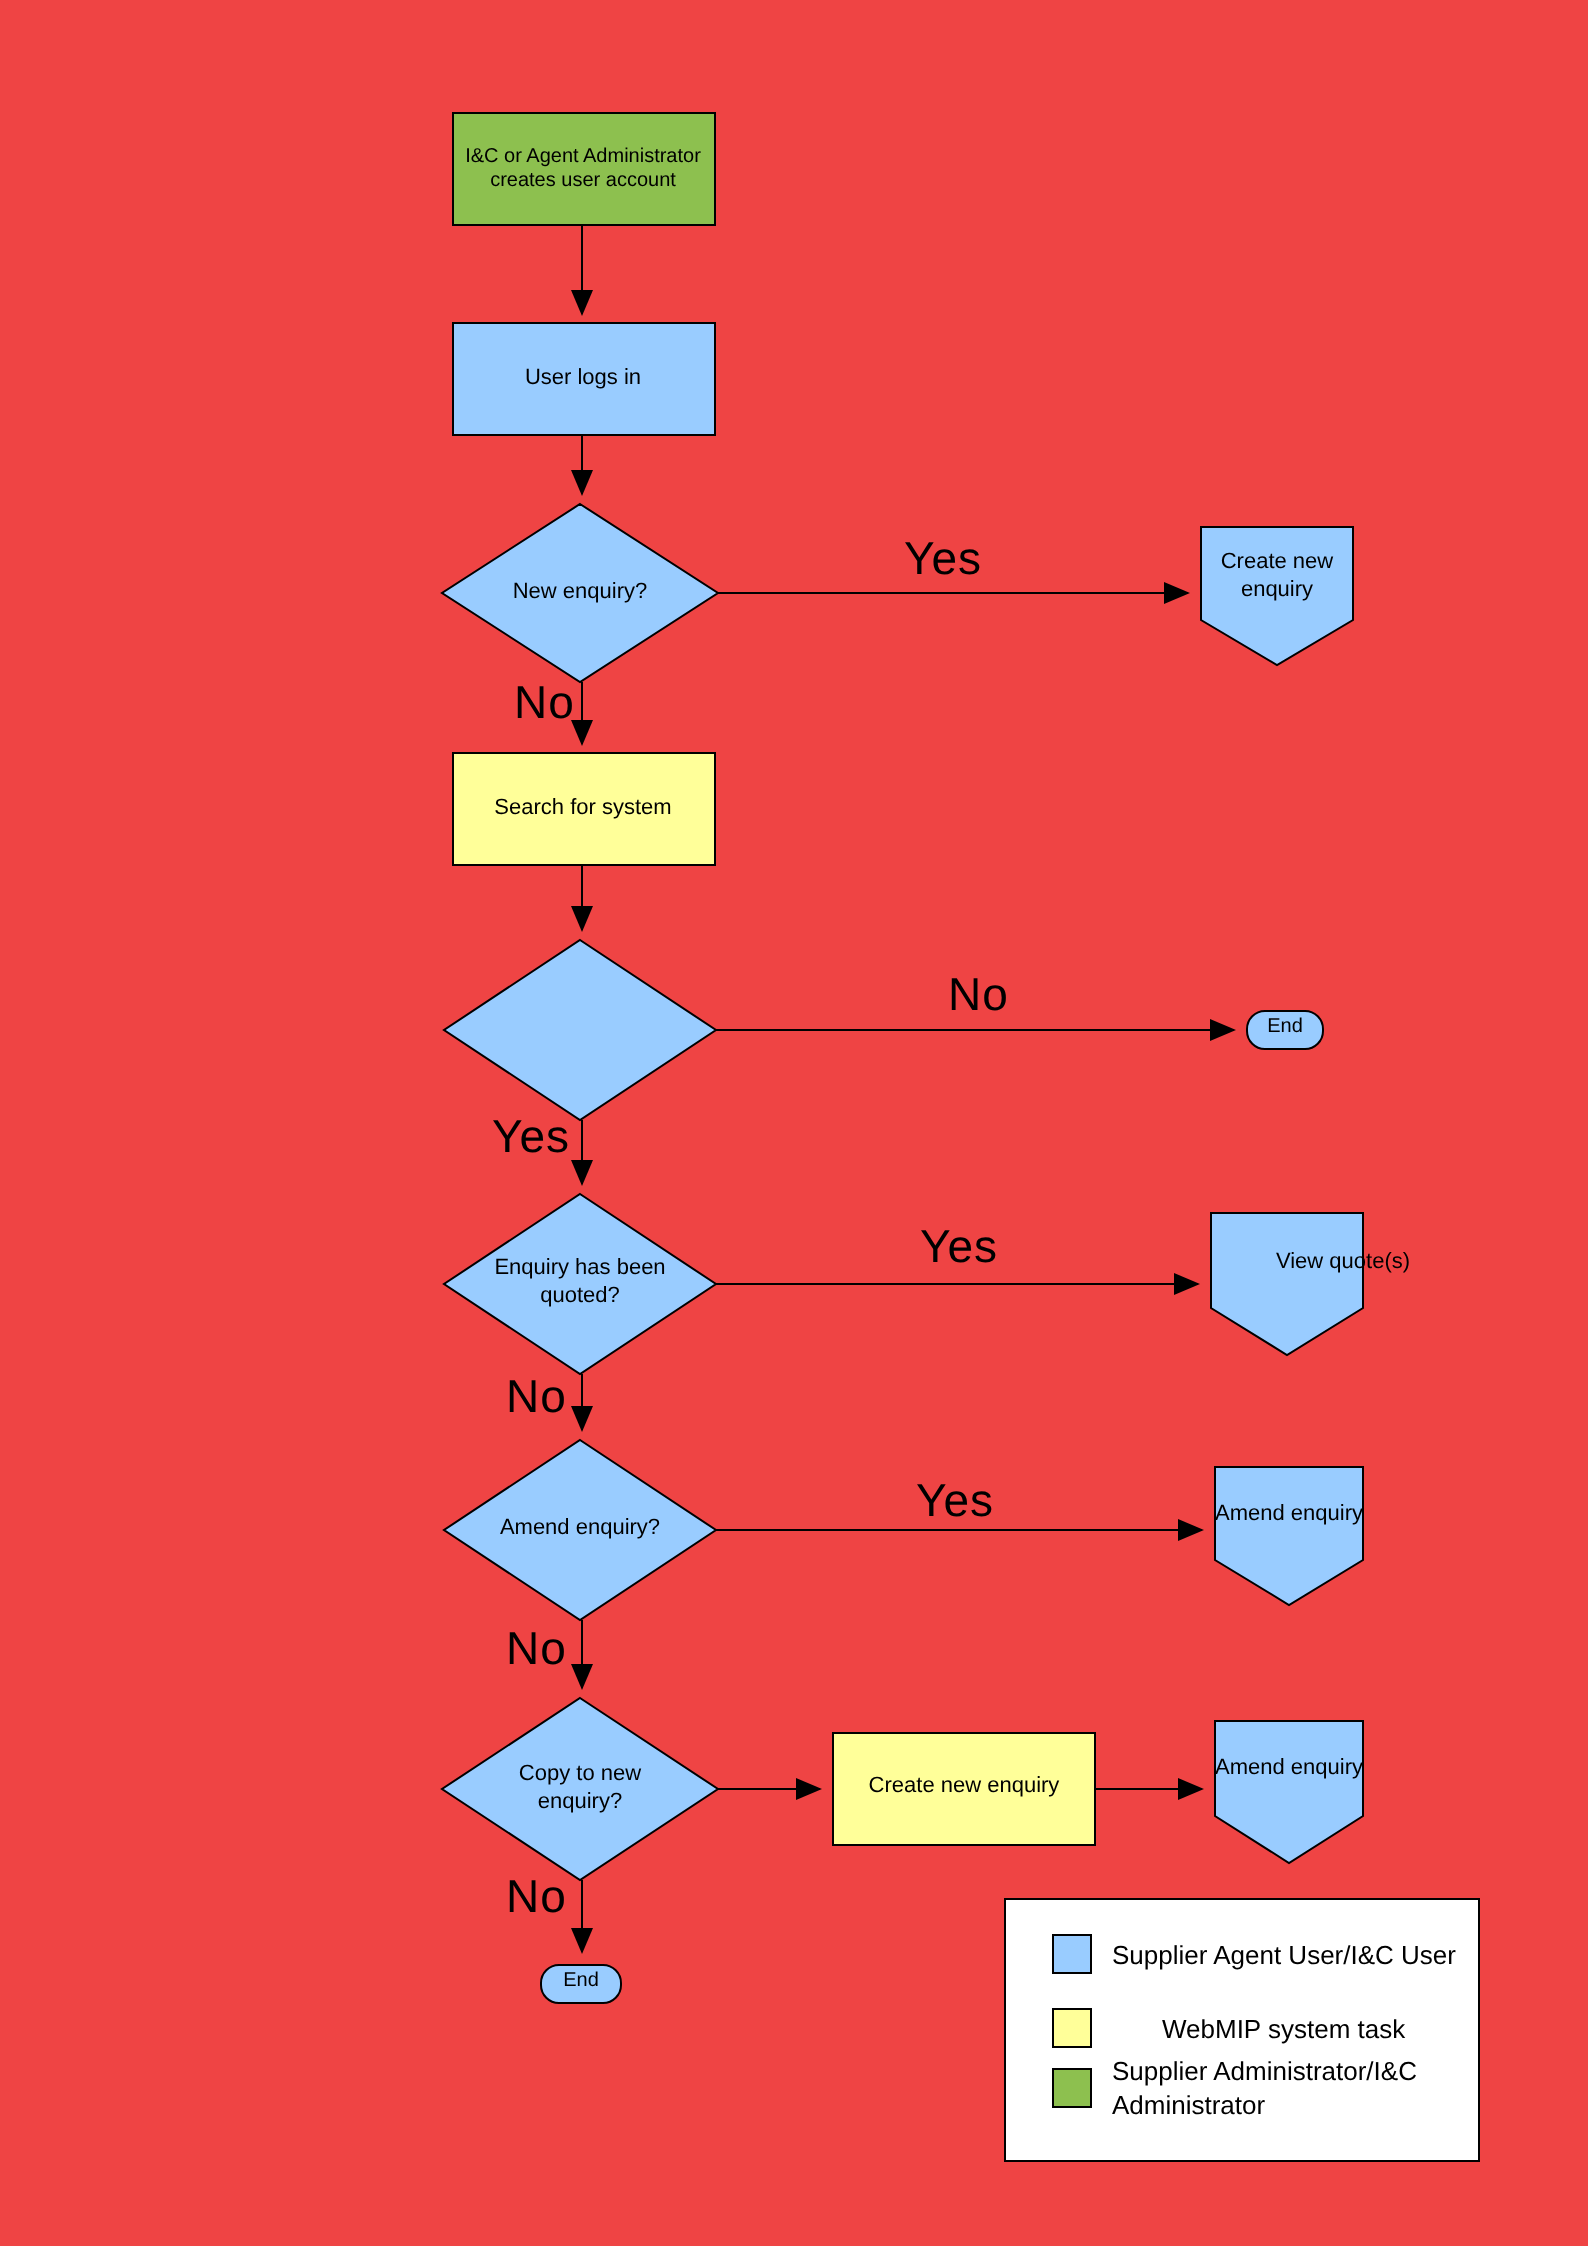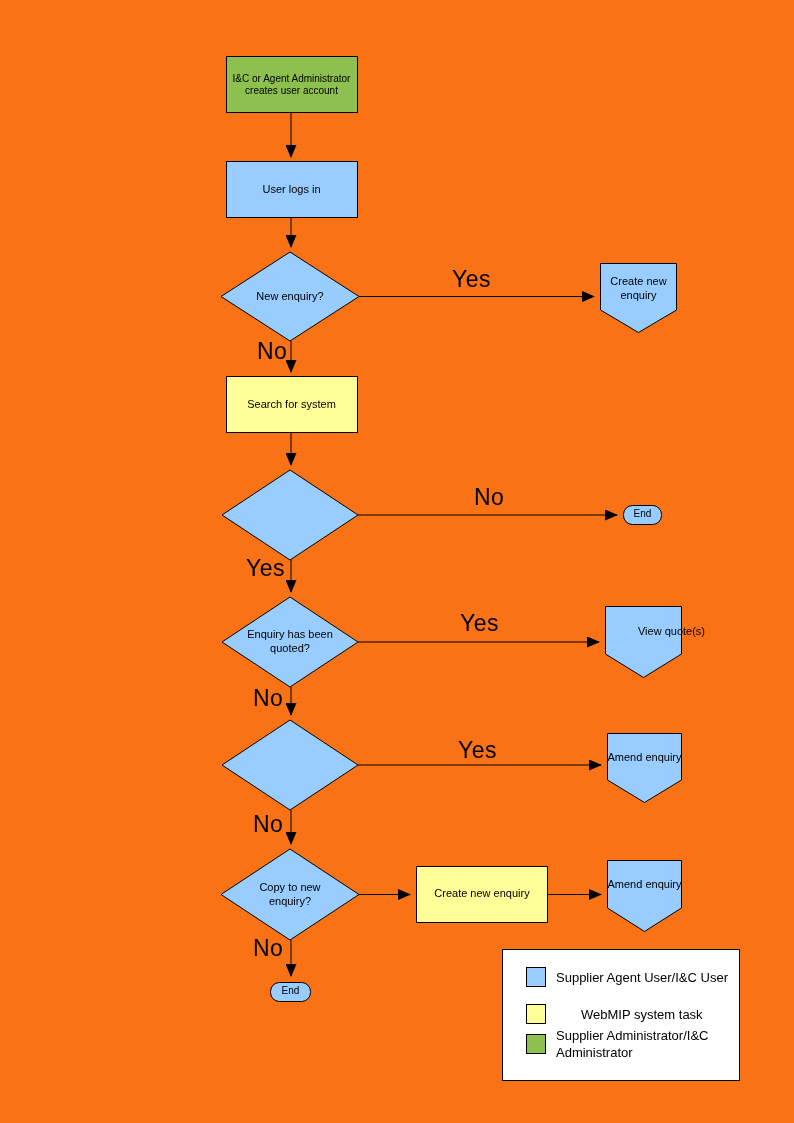--- a/index.html
+++ b/index.html
@@ -1,20 +1,20 @@
 <!DOCTYPE html>
 <html><head>
 <meta charset="utf-8">
 <style>
   html, body { margin: 0; padding: 0; background: #ffffff; }
   #page {
     position: relative;
     width: 794px;
     height: 1123px;
-    background: #f97316;
+    background: #ef4444;
     font-family: "Liberation Sans", sans-serif;
     color: #000000;
     overflow: hidden;
   }
   #canvas { position: absolute; left: 0; top: 0; }
   .nl {
     position: absolute;
     display: flex;
     align-items: center;
     justify-content: center;
@@ -105,20 +105,21 @@
   </svg>
 
   <div class="nl small" style="left:226px; top:57px; width:131px; height:56px;">I&amp;C or Agent Administrator creates user account</div>
   <div class="nl" style="left:226px; top:162px; width:131px; height:56px;">User logs in</div>
   <div class="nl" style="left:235px; top:252px; width:110px; height:89px;">New enquiry?</div>
   <div class="nl" style="left:600px; top:266px; width:77px; height:46px;">Create new enquiry</div>
   <div class="nl" style="left:226px; top:377px; width:131px; height:56px;">Search for system</div>
   <div class="nl small" style="left:623px; top:505px; width:39px; height:19px;">End</div>
   <div class="nl" style="left:230px; top:597px; width:120px; height:90px;">Enquiry has been quoted?</div>
   <div class="nl" style="left:605px; top:609px; width:77px; height:46px;padding-left:28px;">View quote(s)</div>
+  <div class="nl" style="left:240px; top:720px; width:100px; height:90px;">Amend enquiry?</div>
   <div class="nl" style="left:607px; top:736px; width:75px; height:44px;">Amend enquiry</div>
   <div class="nl" style="left:240px; top:849px; width:100px; height:91px;">Copy to new enquiry?</div>
   <div class="nl" style="left:416px; top:866px; width:132px; height:56px;">Create new enquiry</div>
   <div class="nl" style="left:607px; top:863px; width:75px; height:44px;">Amend enquiry</div>
   <div class="nl small" style="left:270px; top:982px; width:41px; height:19px;">End</div>
 
   <div class="branch" style="left:452px; top:268px;">Yes</div>
   <div class="branch" style="left:257px; top:340px;">No</div>
   <div class="branch" style="left:474px; top:486px;">No</div>
   <div class="branch" style="left:246px; top:557px;">Yes</div>

